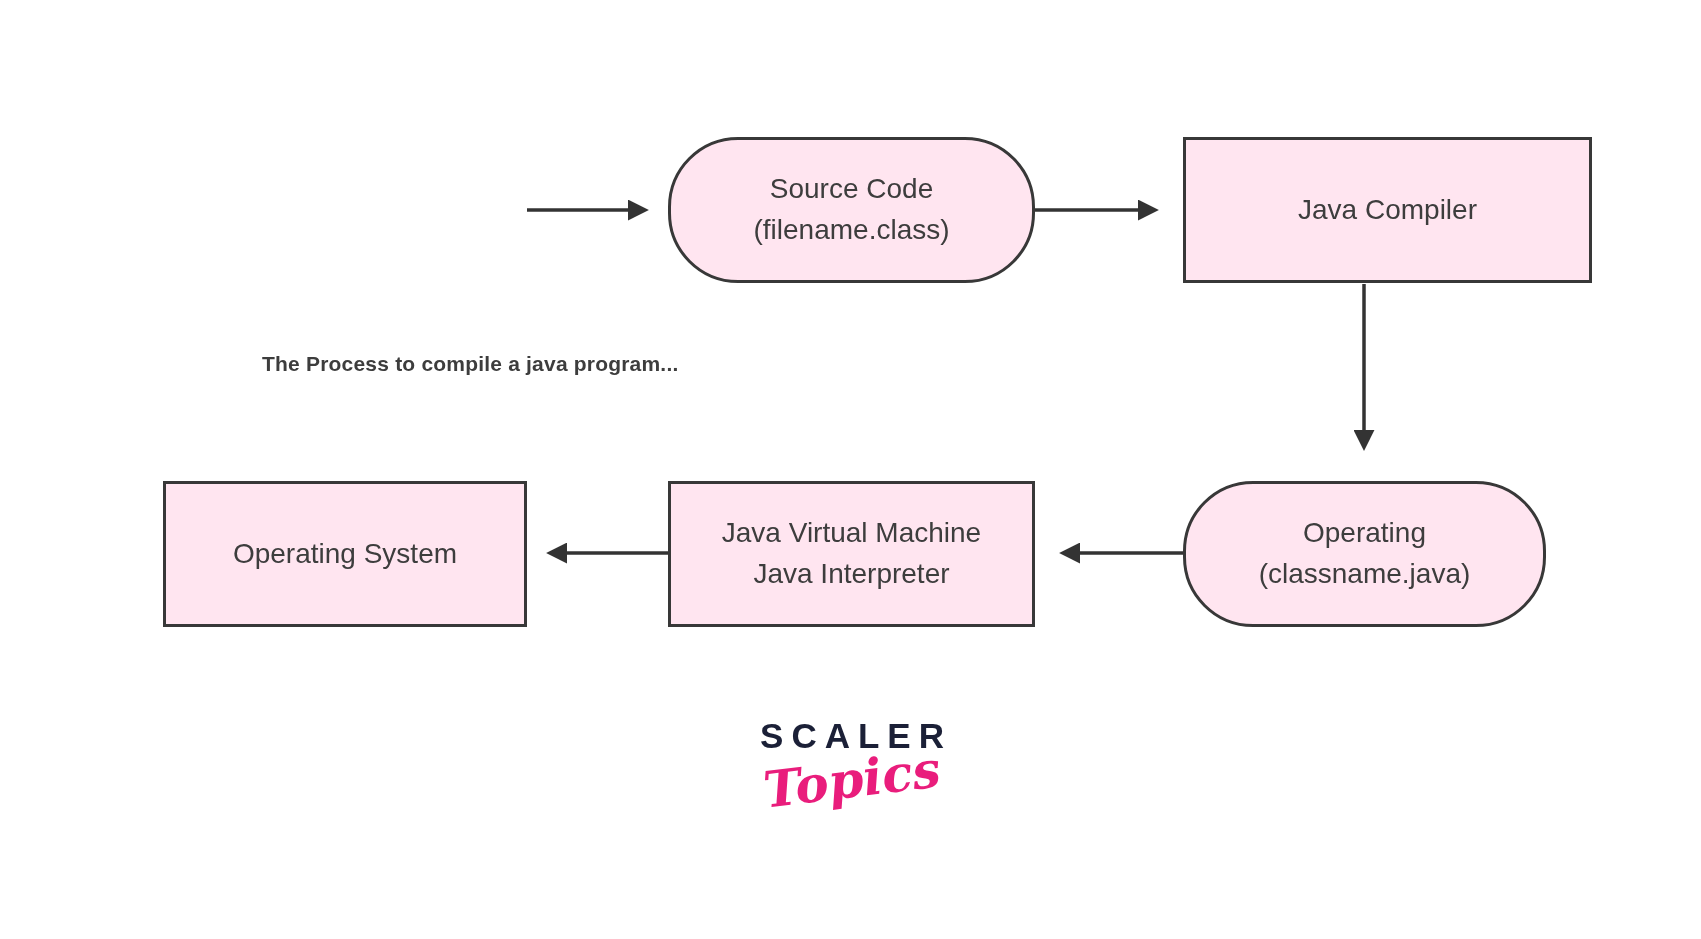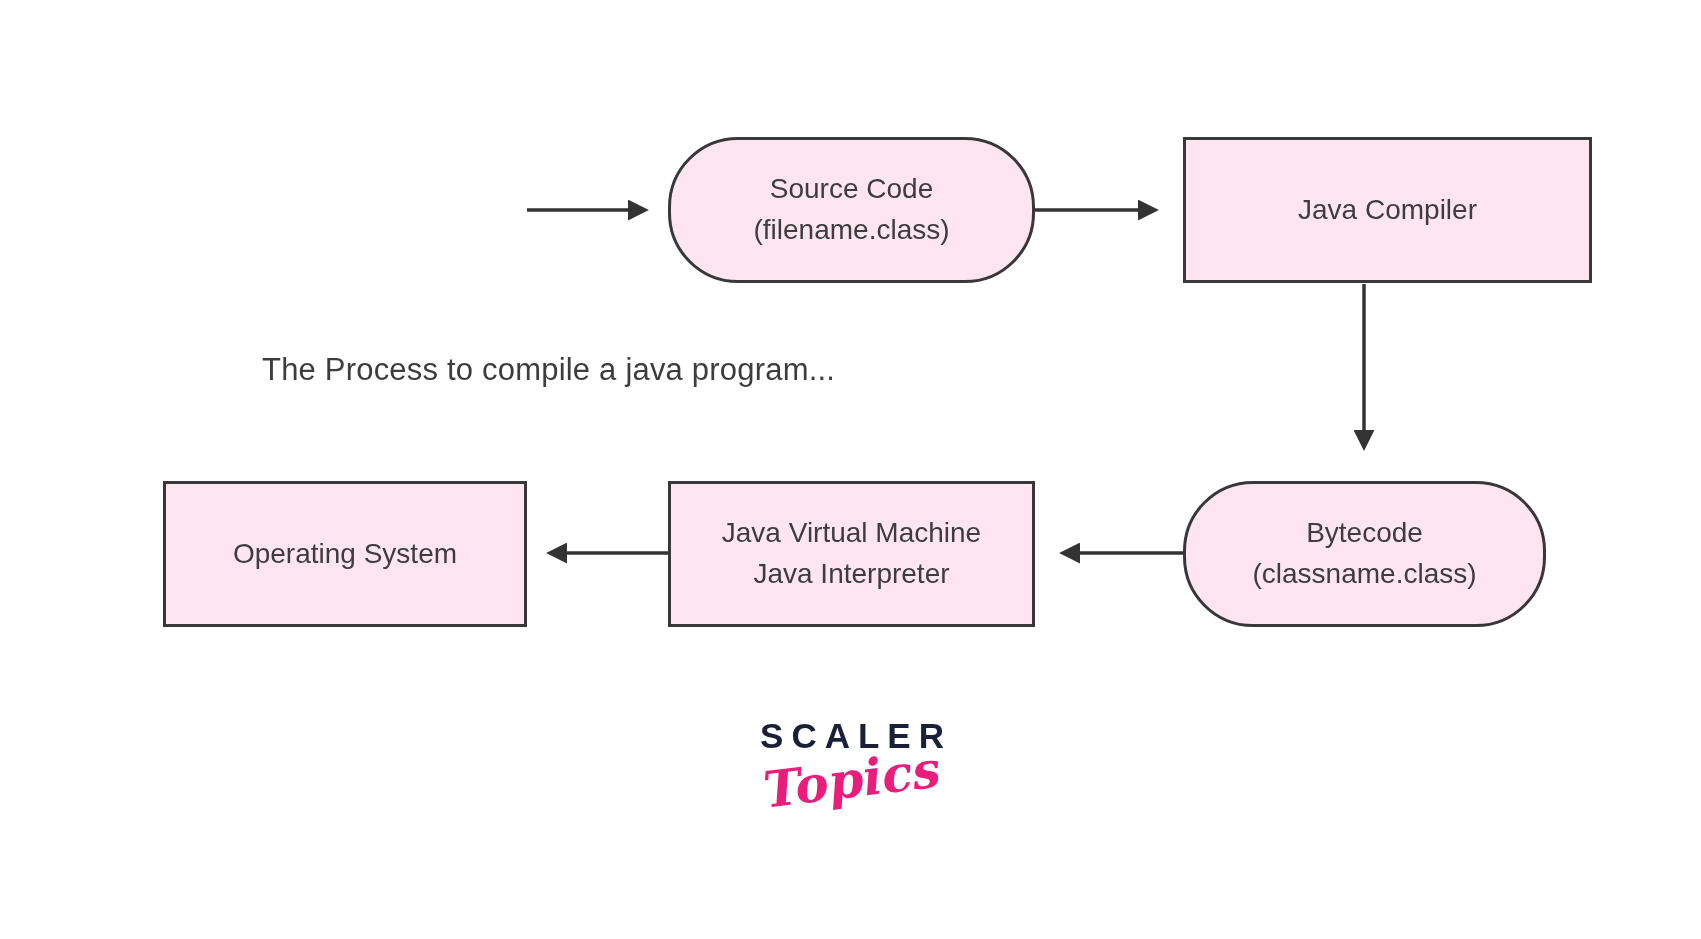--- a/index.html
+++ b/index.html
@@ -44,23 +44,23 @@
   #node-text-editor      { left: 163px; top: 137px; width: 364px; height: 146px; }
   #node-source-code      { left: 668px; top: 137px; width: 367px; height: 146px; }
   #node-java-compiler    { left: 1183px; top: 137px; width: 409px; height: 146px; }
   #node-operating-system { left: 163px; top: 481px; width: 364px; height: 146px; }
   #node-jvm              { left: 668px; top: 481px; width: 367px; height: 146px; }
   #node-bytecode         { left: 1183px; top: 481px; width: 363px; height: 146px; }
   .diagram-title {
     position: absolute;
     left: 262px;
     top: 352px;
-    font-size: 31px;
+    font-size: 21px;
     color: var(--node-text);
-    font-weight: 400;
+    font-weight: 700;
     letter-spacing: 0.2px;
     white-space: nowrap;
     text-align: center;
   }
   .arrows-layer {
     position: absolute;
     left: 0; top: 0;
     width: 1701px;
     height: 939px;
     pointer-events: none;
@@ -110,22 +110,22 @@
   <div class="node" id="node-jvm">
     <span>Java Virtual Machine</span>
     <span>Java Interpreter</span>
   </div>
 
   <div class="node" id="node-operating-system">
     <span>Operating System</span>
   </div>
 
   <div class="node stadium" id="node-bytecode">
-    <span>Bytecode</span>
-    <span>(classname.class)</span>
+    <span>Operating</span>
+    <span>(classname.java)</span>
   </div>
 
   <div class="diagram-title">The Process to compile a java program...</div>
 
   <svg class="arrows-layer" viewBox="0 0 1701 939" xmlns="http://www.w3.org/2000/svg">
     <defs>
       <marker id="arrowhead" viewBox="0 0 10 10" refX="1" refY="5" markerWidth="6" markerHeight="6" orient="auto-start-reverse">
         <path d="M0,0 L10,5 L0,10 z" fill="#333333"></path>
       </marker>
     </defs>

